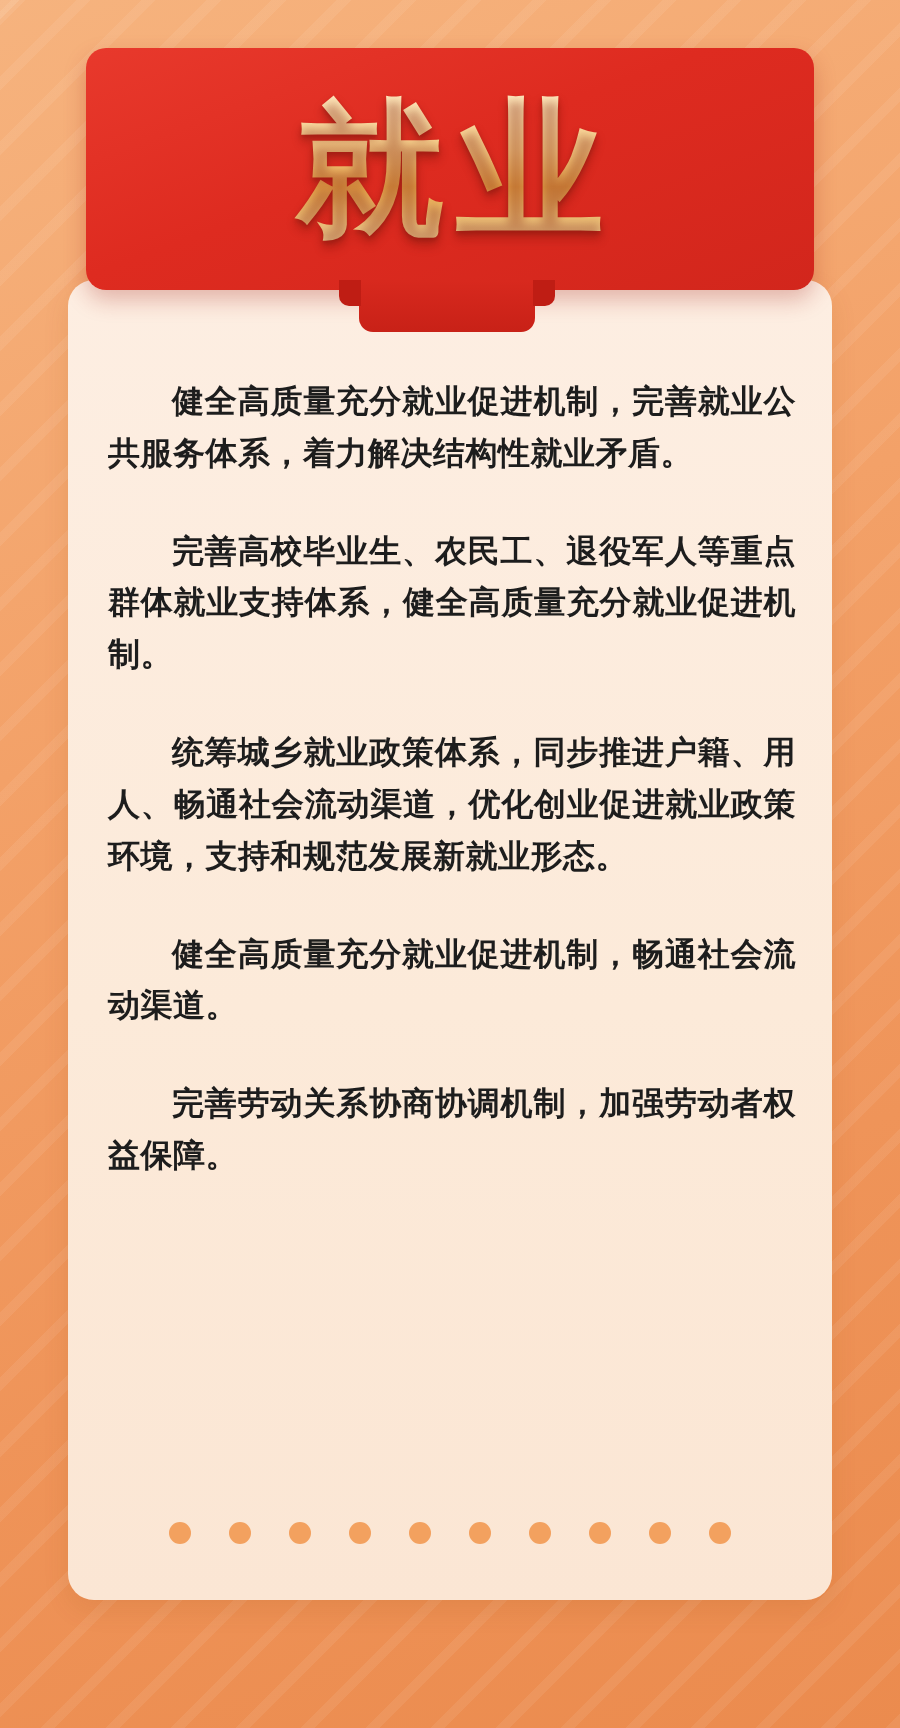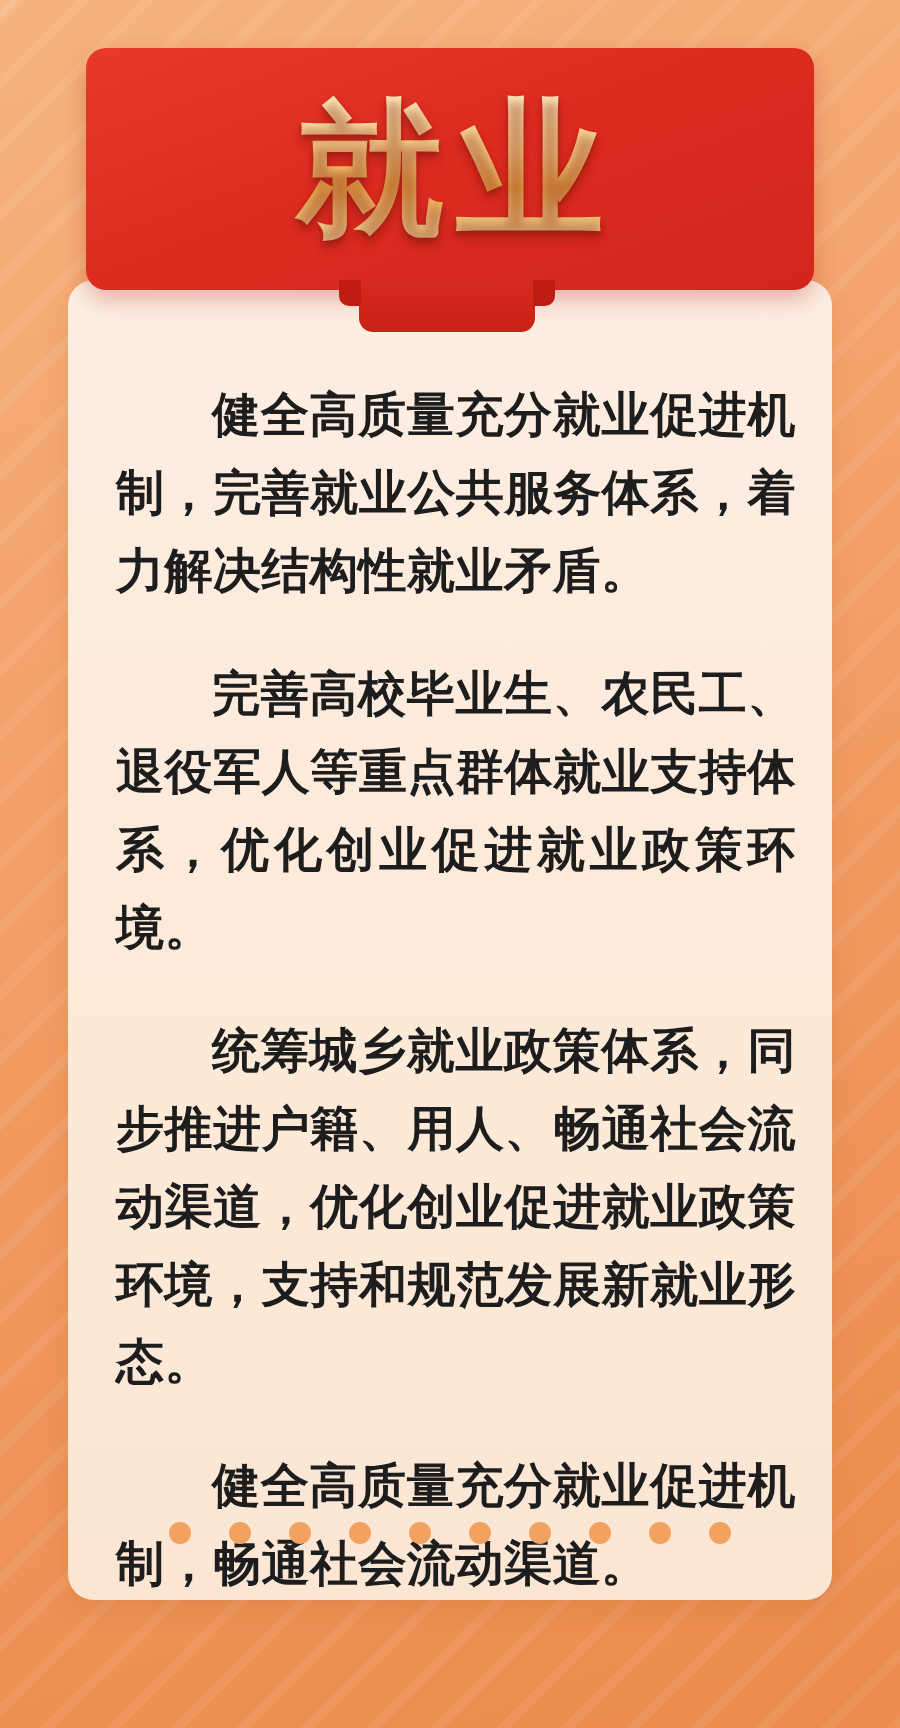--- a/index.html
+++ b/index.html
@@ -117,27 +117,27 @@
   .content {
     position: absolute;
     left: 0;
     top: 96px;
     width: 764px;
     box-sizing: border-box;
     padding: 0 36px 0 32px;
   }
   .para {
     font-family: Liberation Serif, serif;
-    font-size: 48px;
+    font-size: 32px;
     line-height: 1.62;
     color: #1d1d1d;
     font-weight: 700;
     text-indent: 2em;
     text-align: justify;
-    margin: 0 0 46px 16px;
+    margin: 0 0 46px 8px;
     letter-spacing: 0.5px;
   }
   .para:last-child { margin-bottom: 0; }
 
   
   .dots {
     position: absolute;
     left: 0;
     bottom: 56px;
     width: 764px;
@@ -154,23 +154,24 @@
 </style>
 </head>
 <body>
 
 <div class="poster">
 
   <div class="card">
 
     <div class="content">
       <p class="para">健全高质量充分就业促进机制，完善就业公共服务体系，着力解决结构性就业矛盾。</p>
-      <p class="para">完善高校毕业生、农民工、退役军人等重点群体就业支持体系，优化创业促进就业政策环境。</p>
+      <p class="para">完善高校毕业生、农民工、退役军人等重点群体就业支持体系，健全高质量充分就业促进机制。</p>
       <p class="para">统筹城乡就业政策体系，同步推进户籍、用人、畅通社会流动渠道，优化创业促进就业政策环境，支持和规范发展新就业形态。</p>
       <p class="para">健全高质量充分就业促进机制，畅通社会流动渠道。</p>
+      <p class="para">完善劳动关系协商协调机制，加强劳动者权益保障。</p>
     </div>
 
     <div class="dots">
       <span class="dot"></span>
       <span class="dot"></span>
       <span class="dot"></span>
       <span class="dot"></span>
       <span class="dot"></span>
       <span class="dot"></span>
       <span class="dot"></span>

